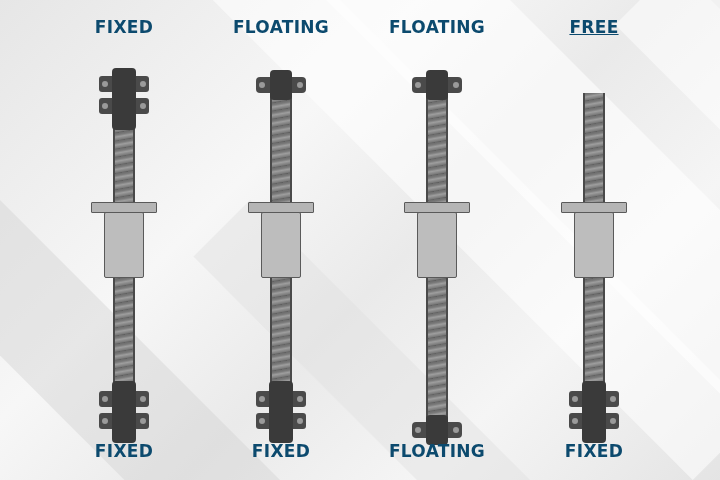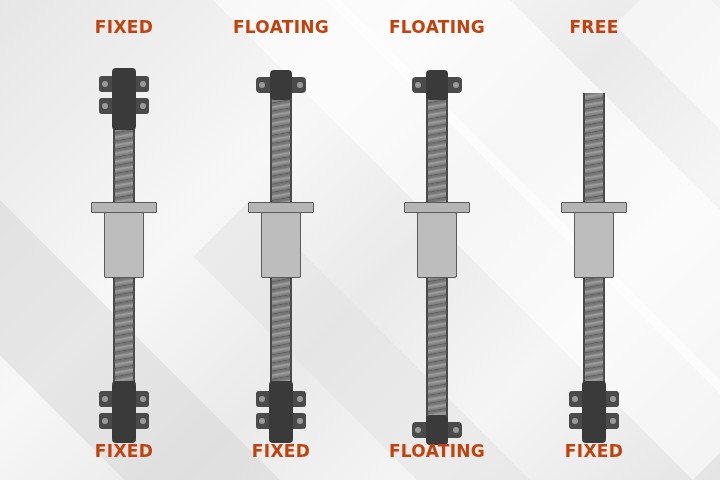--- a/index.html
+++ b/index.html
@@ -7,21 +7,21 @@
     width: 720px; height: 480px; overflow: hidden; position: relative;
     font-family: "DejaVu Sans", sans-serif;
     background: #eeeeee;
   }
   .bg { position: absolute; inset: 0; overflow: hidden;
     background: linear-gradient(135deg, #e6e6e6 0%, #f7f7f7 35%, #eaeaea 55%, #f5f5f5 75%, #e4e4e4 100%); }
   .band { position: absolute; width: 900px; transform: rotate(45deg); transform-origin: 0 0; }
   .label {
     position: absolute; width: 160px; text-align: center;
     font-family: "DejaVu Sans", sans-serif; font-weight: bold; font-size: 17px;
-    color: #c2410c; letter-spacing: 0.3px;
+    color: #0c4a6e; letter-spacing: 0.3px;
   }
   .col { position: absolute; top: 0; width: 0; height: 480px; }
   .screw {
     position: absolute; width: 22px; left: -11px;
     background:
       repeating-linear-gradient(170deg, #6c6c6c 0px, #7a7a7a 2px, #9e9e9e 4px, #7a7a7a 7px, #5e5e5e 8px);
     border-left: 2px solid #4a4a4a; border-right: 2px solid #4a4a4a; box-sizing: border-box;
   }
   .flange { position: absolute; width: 66px; left: -33px; height: 11px;
     background: #b5b5b5; border: 1.5px solid #5a5a5a; box-sizing: border-box; border-radius: 1px; }
@@ -103,21 +103,21 @@
   <div class="nutbody" style="top:212px;"></div>
   <svg class="bracket" style="left:-25px;top:415px;" width="50" height="32">
     <rect x="0" y="7" width="50" height="16" rx="4" fill="#4a4a4a"></rect>
     <rect x="14" y="0" width="22" height="30" rx="4" fill="#3a3a3a"></rect>
     <circle cx="6" cy="15" r="3" fill="#9a9a9a"></circle>
       <circle cx="44" cy="15" r="3" fill="#9a9a9a"></circle>
   </svg>
 </div>
 <div class="label" style="left:357px;top:441px;">FLOATING</div>
 
-<div class="label" style="left:514px;top:17px;">FREE</div>
+<div class="label" style="left:514px;top:17px;text-decoration:underline;">FREE</div>
 <div class="col" style="left:594px;">
   <div class="screw" style="top:93px;height:292px;"></div>
   <div class="flange" style="top:202px;"></div>
   <div class="nutbody" style="top:212px;"></div>
   <svg class="bracket" style="left:-25px;top:381px;" width="50" height="64">
     <rect x="0" y="10" width="50" height="16" rx="3" fill="#4a4a4a"></rect>
     <rect x="0" y="32" width="50" height="16" rx="3" fill="#4a4a4a"></rect>
     <rect x="13" y="0" width="24" height="62" rx="4" fill="#3a3a3a"></rect>
     <circle cx="6" cy="18" r="3" fill="#9a9a9a"></circle>
       <circle cx="44" cy="18" r="3" fill="#9a9a9a"></circle>

